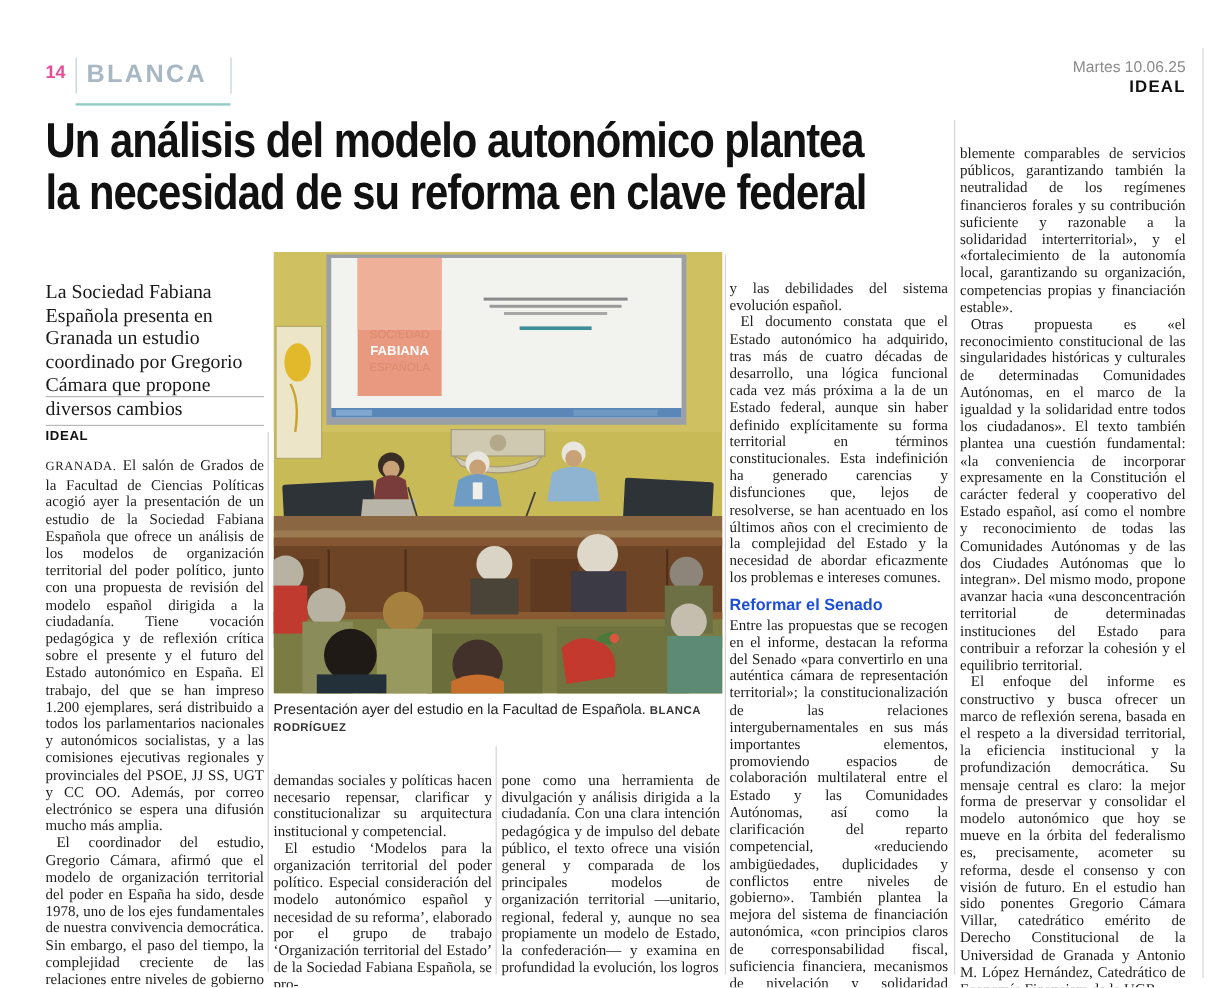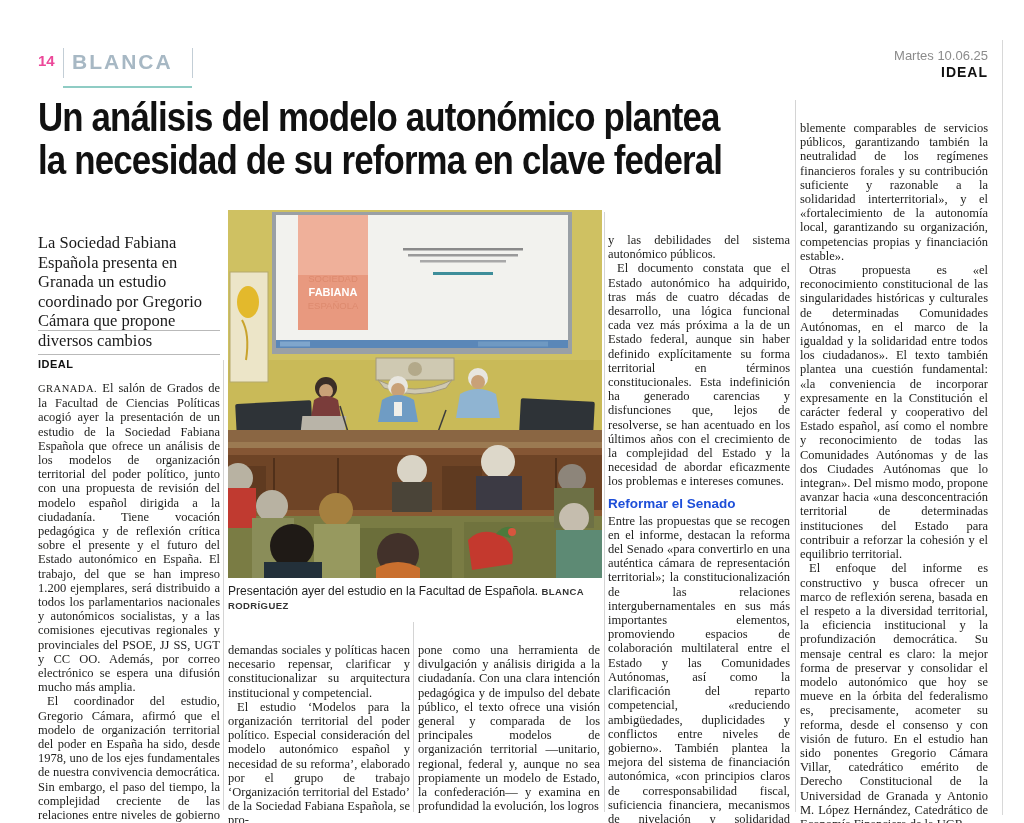--- a/index.html
+++ b/index.html
@@ -187,21 +187,21 @@
   <div class="col body-text" style="left:228px;top:622px;width:182px;height:190px;">
     <p>demandas sociales y políticas hacen necesario repensar, clarificar y constitucionalizar su arquitectura institucional y competencial.</p>
     <p class="indent">El estudio ‘Modelos para la organización territorial del poder político. Especial consideración del modelo autonómico español y necesidad de su reforma’, elaborado por el grupo de trabajo ‘Organización territorial del Estado’ de la Sociedad Fabiana Española, se pro-</p>
   </div>
 
   <div class="col body-text" style="left:418px;top:622px;width:182px;height:190px;">
     <p>pone como una herramienta de divulgación y análisis dirigida a la ciudadanía. Con una clara intención pedagógica y de impulso del debate público, el texto ofrece una visión general y comparada de los principales modelos de organización territorial —unitario, regional, federal y, aunque no sea propiamente un modelo de Estado, la confederación— y examina en profundidad la evolución, los logros</p>
   </div>
 
   <div class="col body-text" style="left:608px;top:212px;width:182px;height:600px;">
-    <p>y las debilidades del sistema autonómico públicos.</p>
+    <p>y las debilidades del sistema evolución español.</p>
     <p class="indent">El documento constata que el Estado autonómico ha adquirido, tras más de cuatro décadas de desarrollo, una lógica funcional cada vez más próxima a la de un Estado federal, aunque sin haber definido explícitamente su forma territorial en términos constitucionales. Esta indefinición ha generado carencias y disfunciones que, lejos de resolverse, se han acentuado en los últimos años con el crecimiento de la complejidad del Estado y la necesidad de abordar eficazmente los problemas e intereses comunes.</p>
     <div class="subhead">Reformar el Senado</div>
     <p>Entre las propuestas que se recogen en el informe, destacan la reforma del Senado «para convertirlo en una auténtica cámara de representación territorial»; la constitucionalización de las relaciones intergubernamentales en sus más importantes elementos, promoviendo espacios de colaboración multilateral entre el Estado y las Comunidades Autónomas, así como la clarificación del reparto competencial, «reduciendo ambigüedades, duplicidades y conflictos entre niveles de gobierno». También plantea la mejora del sistema de financiación autonómica, «con principios claros de corresponsabilidad fiscal, suficiencia financiera, mecanismos de nivelación y solidaridad interterritorial a través de niveles razona-</p>
   </div>
 
   <div class="col body-text" style="left:800px;top:100px;width:188px;height:712px;">
     <p>blemente comparables de servicios públicos, garantizando también la neutralidad de los regímenes financieros forales y su contribución suficiente y razonable a la solidaridad interterritorial», y el «fortalecimiento de la autonomía local, garantizando su organización, competencias propias y financiación estable».</p>
     <p class="indent">Otras propuesta es «el reconocimiento constitucional de las singularidades históricas y culturales de determinadas Comunidades Autónomas, en el marco de la igualdad y la solidaridad entre todos los ciudadanos». El texto también plantea una cuestión fundamental: «la conveniencia de incorporar expresamente en la Constitución el carácter federal y cooperativo del Estado español, así como el nombre y reconocimiento de todas las Comunidades Autónomas y de las dos Ciudades Autónomas que lo integran». Del mismo modo, propone avanzar hacia «una desconcentración territorial de determinadas instituciones del Estado para contribuir a reforzar la cohesión y el equilibrio territorial.</p>
     <p class="indent">El enfoque del informe es constructivo y busca ofrecer un marco de reflexión serena, basada en el respeto a la diversidad territorial, la eficiencia institucional y la profundización democrática. Su mensaje central es claro: la mejor forma de preservar y consolidar el modelo autonómico que hoy se mueve en la órbita del federalismo es, precisamente, acometer su reforma, desde el consenso y con visión de futuro. En el estudio han sido ponentes Gregorio Cámara Villar, catedrático emérito de Derecho Constitucional de la Universidad de Granada y Antonio M. López Hernández, Catedrático de Economía Financiera de la UGR.</p>
   </div>

